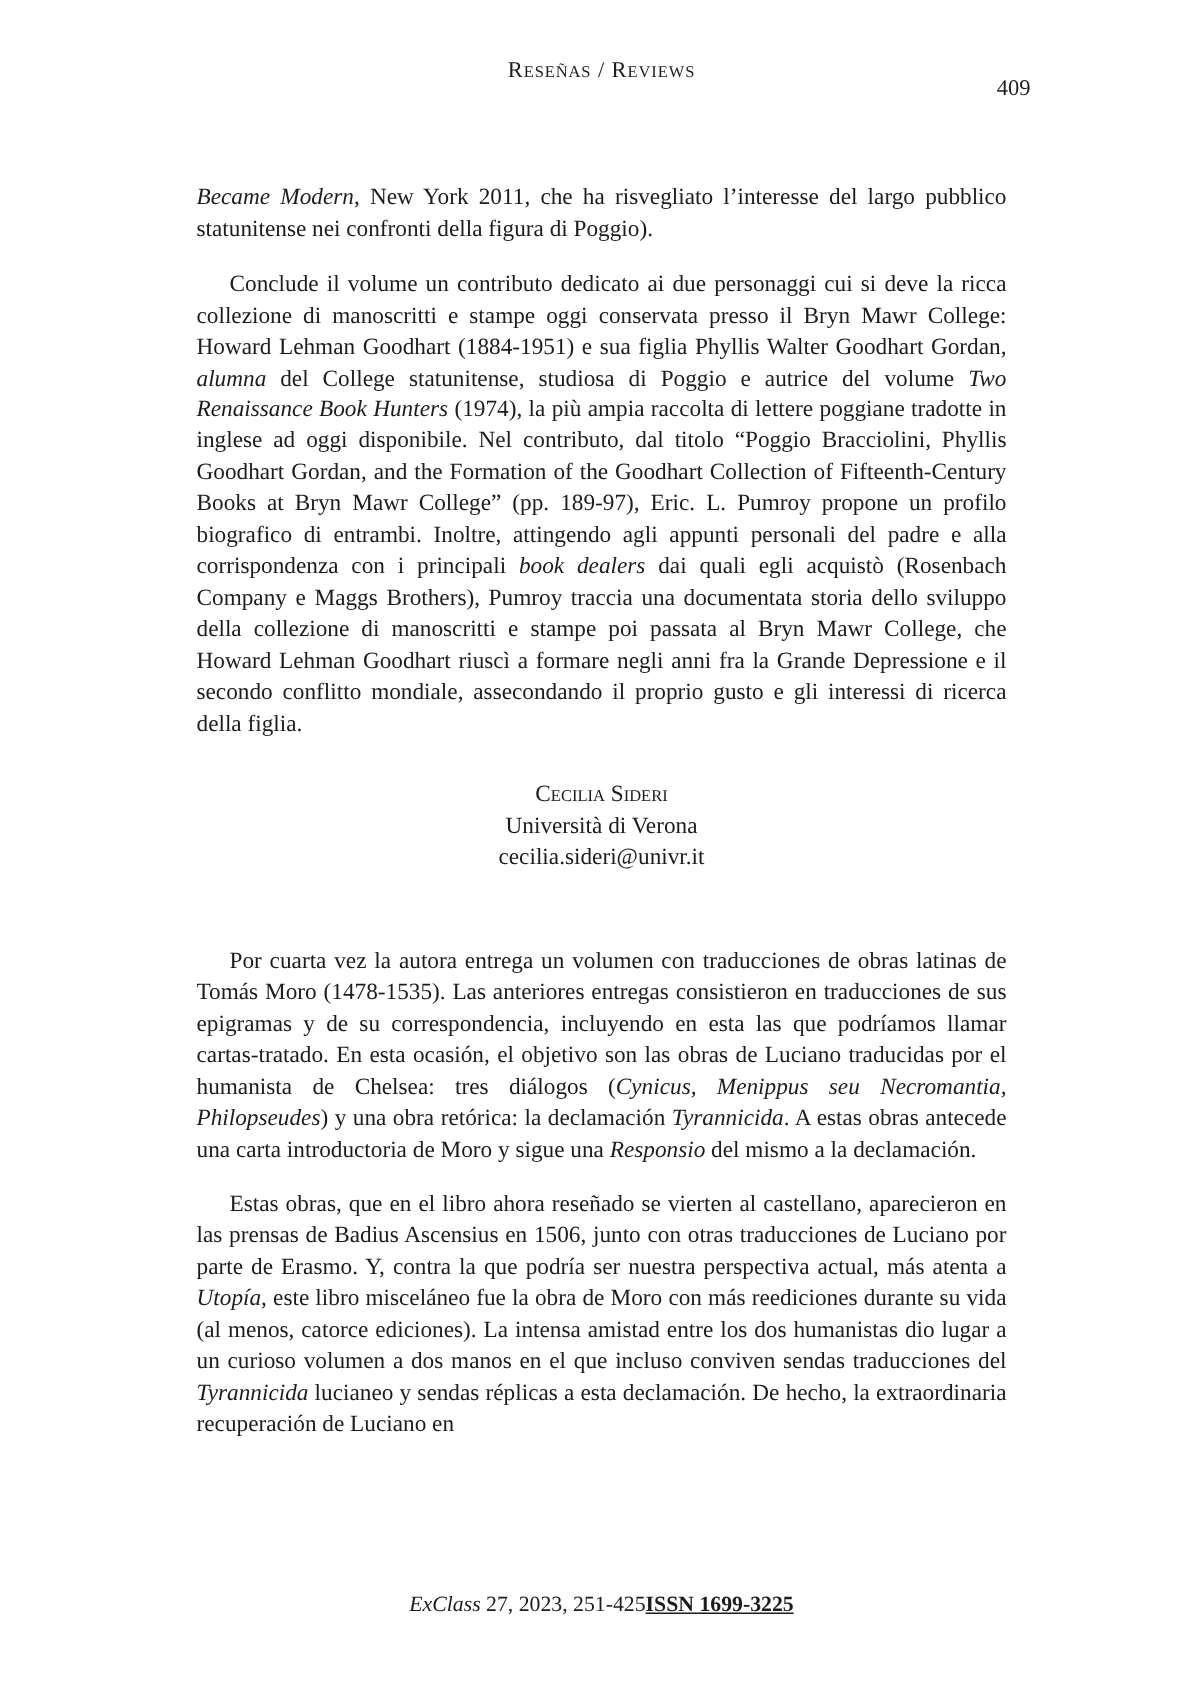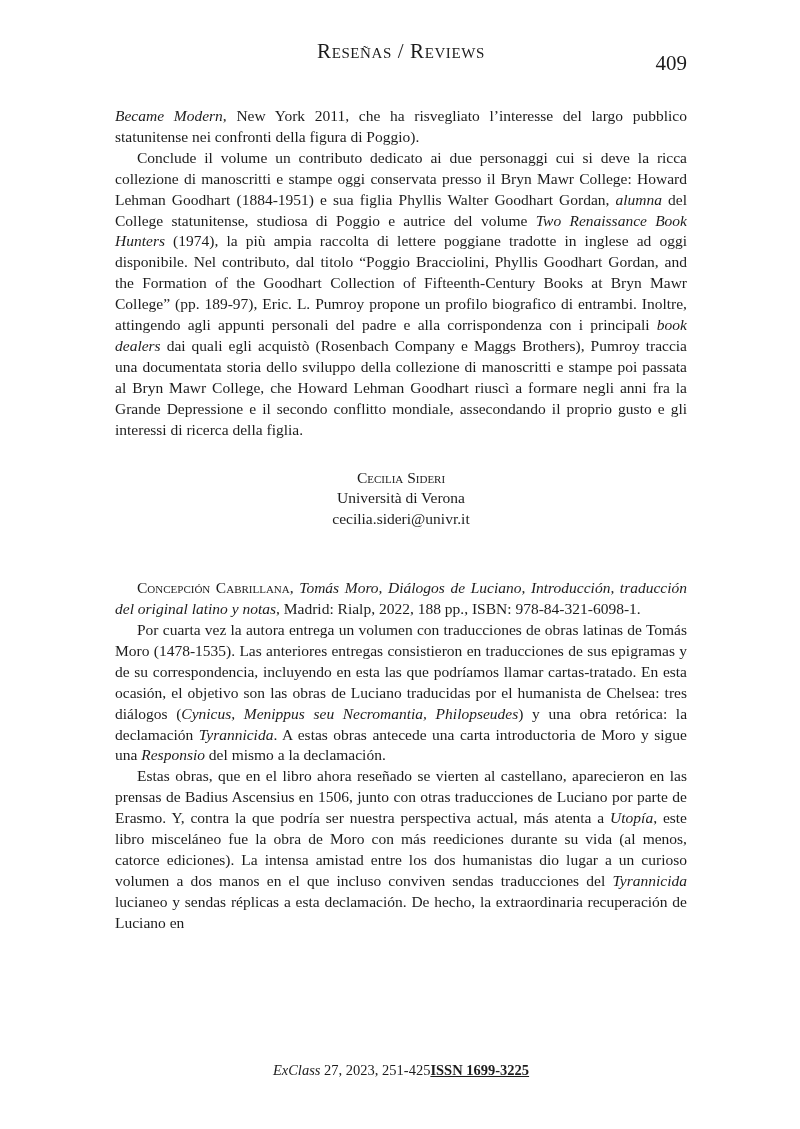--- a/index.html
+++ b/index.html
@@ -17,21 +17,21 @@
     background: #ffffff;
     margin: 0 auto;
     overflow: hidden;
   }
   .page-header {
     position: absolute;
     top: 39px;
     left: 115px;
     width: 572px;
     height: 22px;
-    font-size: 21px;
+    font-size: 15px;
   }
   .running-title {
     position: absolute;
     left: 0; right: 0; top: 0;
     text-align: center;
     font-variant: small-caps;
     letter-spacing: 0.6px;
   }
   .page-number {
     position: absolute;
@@ -39,21 +39,21 @@
   }
   .text-block {
     position: absolute;
     top: 106px;
     left: 115px;
     width: 572px;
     font-size: 15.5px;
     line-height: 20.9px;
     text-align: justify;
   }
-  p.para { margin: 0; }
+  p.para { margin: 16px; }
   p.indent { text-indent: 22px; }
   .it { font-style: italic; }
   .sc { font-variant: small-caps; }
   .signature {
     text-align: center;
     margin-top: 27px;
     margin-bottom: 48px;
     line-height: 20.9px;
   }
   .review-heading { margin-bottom: 21px; }
@@ -86,21 +86,20 @@
         <p class="para indent"><span>Conclude il volume un contributo dedicato ai due personaggi cui si deve la ricca collezione di manoscritti e stampe oggi conservata presso il Bryn Mawr College: Howard Lehman Goodhart (1884-1951) e sua figlia Phyllis Walter Goodhart Gordan, </span><span class="it">alumna</span><span> del College statunitense, studiosa di Poggio e autrice del volume </span><span class="it">Two Renaissance Book Hunters</span><span> (1974), la più ampia raccolta di lettere poggiane tradotte in inglese ad oggi disponibile. Nel contributo, dal titolo “Poggio Bracciolini, Phyllis Goodhart Gordan, and the Formation of the Goodhart Collection of Fifteenth-Century Books at Bryn Mawr College” (pp. 189-97), Eric. L. Pumroy propone un profilo biografico di entrambi. Inoltre, attingendo agli appunti personali del padre e alla corrispondenza con i principali </span><span class="it">book dealers</span><span> dai quali egli acquistò (Rosenbach Company e Maggs Brothers), Pumroy traccia una documentata storia dello sviluppo della collezione di manoscritti e stampe poi passata al Bryn Mawr College, che Howard Lehman Goodhart riuscì a formare negli anni fra la Grande Depressione e il secondo conflitto mondiale, assecondando il proprio gusto e gli interessi di ricerca della figlia.</span></p>
       </div>
 
     <div class="signature">
       <div class="sc">Cecilia Sideri</div>
       <div>Università di Verona</div>
       <div>cecilia.sideri@univr.it</div>
     </div>
 
     <div>
-        <p class="para indent review-heading"><span class="sc">Concepción Cabrillana</span><span>, </span><span class="it">Tomás Moro, Diálogos de Luciano, Introducción, traducción del original latino y notas</span><span>, Madrid: Rialp, 2022, 188 pp., ISBN: 978-84-321-6098-1.</span></p>
         <p class="para indent"><span>Por cuarta vez la autora entrega un volumen con traducciones de obras latinas de Tomás Moro (1478-1535). Las anteriores entregas consistieron en traducciones de sus epigramas y de su correspondencia, incluyendo en esta las que podríamos llamar cartas-tratado. En esta ocasión, el objetivo son las obras de Luciano traducidas por el humanista de Chelsea: tres diálogos (</span><span class="it">Cynicus, Menippus seu Necromantia, Philopseudes</span><span>) y una obra retórica: la declamación </span><span class="it">Tyrannicida</span><span>. A estas obras antecede una carta introductoria de Moro y sigue una </span><span class="it">Responsio</span><span> del mismo a la declamación.</span></p>
         <p class="para indent"><span>Estas obras, que en el libro ahora reseñado se vierten al castellano, aparecieron en las prensas de Badius Ascensius en 1506, junto con otras traducciones de Luciano por parte de Erasmo. Y, contra la que podría ser nuestra perspectiva actual, más atenta a </span><span class="it">Utopía</span><span>, este libro misceláneo fue la obra de Moro con más reediciones durante su vida (al menos, catorce ediciones). La intensa amistad entre los dos humanistas dio lugar a un curioso volumen a dos manos en el que incluso conviven sendas traducciones del </span><span class="it">Tyrannicida</span><span> lucianeo y sendas réplicas a esta declamación. De hecho, la extraordinaria recuperación de Luciano en</span></p>
       </div>
 
   </main>
 
   <footer class="page-footer">
     <div><span class="it">ExClass</span><span> 27, 2023, 251-425</span></div>
     <div class="issn">ISSN 1699-3225</div>
   </footer>

